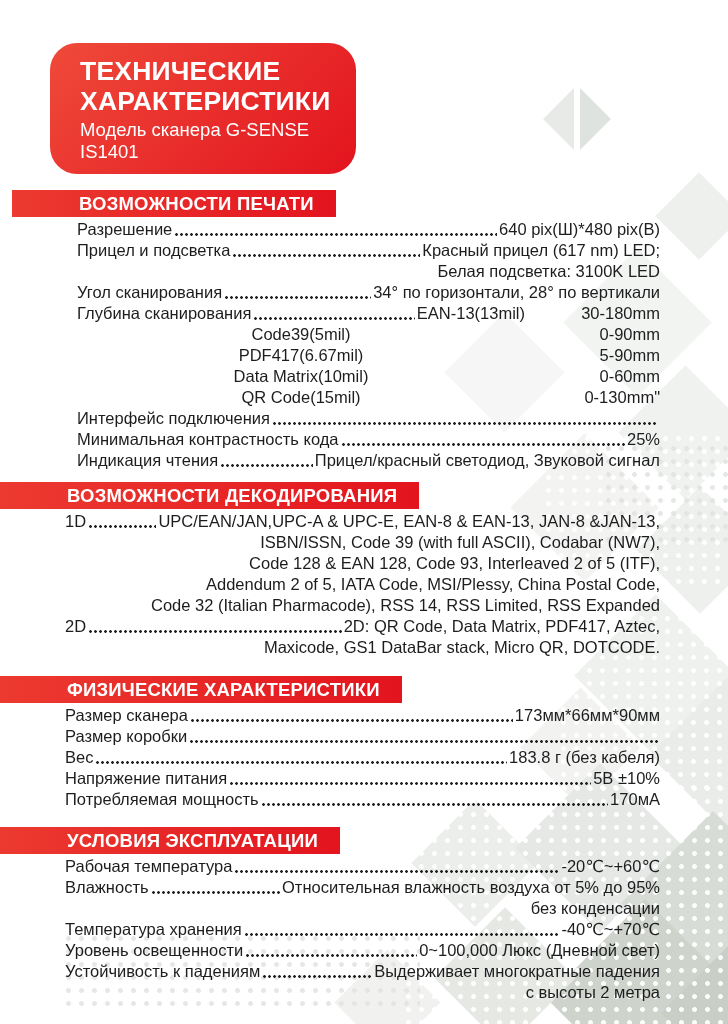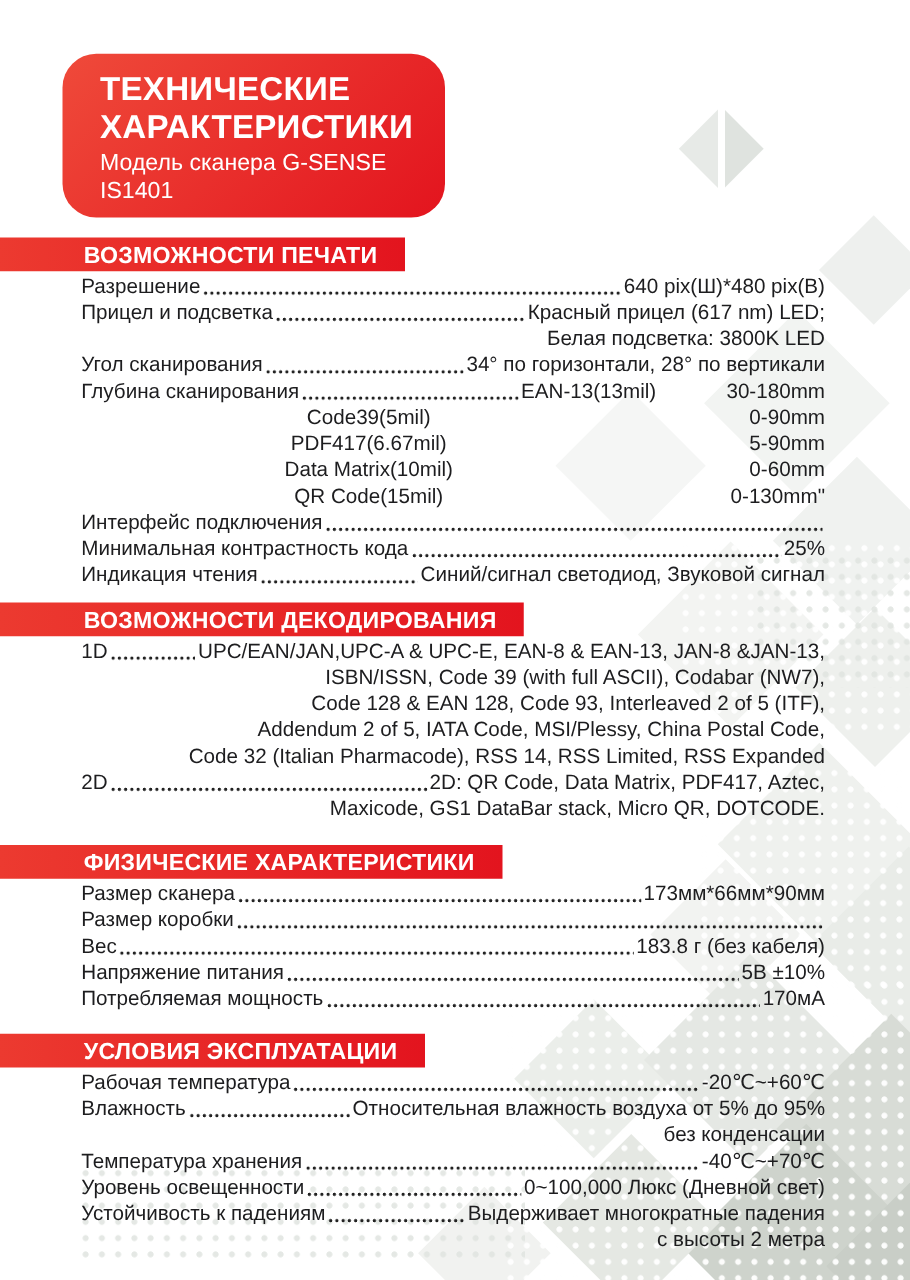--- a/index.html
+++ b/index.html
@@ -34,21 +34,21 @@
     width:306px;
     border-radius:27px;
     padding:13px 16px 11px 30px;
     background:linear-gradient(135deg,var(--brand-red-light,#ef4a3a) 0%,var(--brand-red-dark,#e3141e) 100%);
     color:#fff;
   }
   .banner h1{font-size:26.5px;line-height:30px;font-weight:bold;letter-spacing:0.2px;}
   .banner p{font-size:18.5px;line-height:22px;margin-top:3px;font-weight:normal;}
   
   .spec-section{margin-top:13px;}
-  .spec-section:nth-of-type(1){margin-top:16px;}
+  .spec-section:nth-of-type(1){margin-top:16px;padding-left:12px;}
   .spec-section:nth-of-type(2){margin-top:11px;}
   .spec-section:nth-of-type(3){margin-top:18px;}
   .spec-section:nth-of-type(4){margin-top:17px;}
   .bar{
     display:inline-block;
     height:27px;line-height:27px;
     padding:0 22px 0 67px;
     background:linear-gradient(90deg,#ec3a30 0%,var(--brand-red-dark,#e3141e) 100%);
     color:#fff;font-size:18.5px;font-weight:bold;letter-spacing:0.2px;
     white-space:nowrap;
@@ -113,21 +113,21 @@
         <div class="row">
           <span class="lbl">Разрешение</span>
             <span class="leader"></span>
             <span class="val">640 pix(Ш)*480 pix(В)</span>
         </div>
         <div class="row">
           <span class="lbl">Прицел и подсветка</span>
             <span class="leader"></span>
             <span class="val">Красный прицел (617 nm) LED;</span>
         </div>
-        <div class="cont">Белая подсветка: 3800K LED</div>
+        <div class="cont">Белая подсветка: 3100K LED</div>
         <div class="row">
           <span class="lbl">Угол сканирования</span>
             <span class="leader"></span>
             <span class="val">34° по горизонтали, 28° по вертикали</span>
         </div>
         <div class="row">
           <span class="lbl">Глубина сканирования</span>
             <span class="leader"></span>
             <span class="val">EAN-13(13mil)</span>
             <span class="range">30-180mm</span>
@@ -153,21 +153,21 @@
             <span class="leader"></span>
         </div>
         <div class="row">
           <span class="lbl">Минимальная контрастность кода</span>
             <span class="leader"></span>
             <span class="val">25%</span>
         </div>
         <div class="row">
           <span class="lbl">Индикация чтения</span>
             <span class="leader"></span>
-            <span class="val">Синий/сигнал светодиод, Звуковой сигнал</span>
+            <span class="val">Прицел/красный светодиод, Звуковой сигнал</span>
         </div>
       </div>
     </section>
 
     <section class="spec-section">
       <div class="bar"><span>ВОЗМОЖНОСТИ ДЕКОДИРОВАНИЯ</span></div>
       <div class="rows">
         <div class="row">
           <span class="lbl">1D</span>
             <span class="leader"></span>

